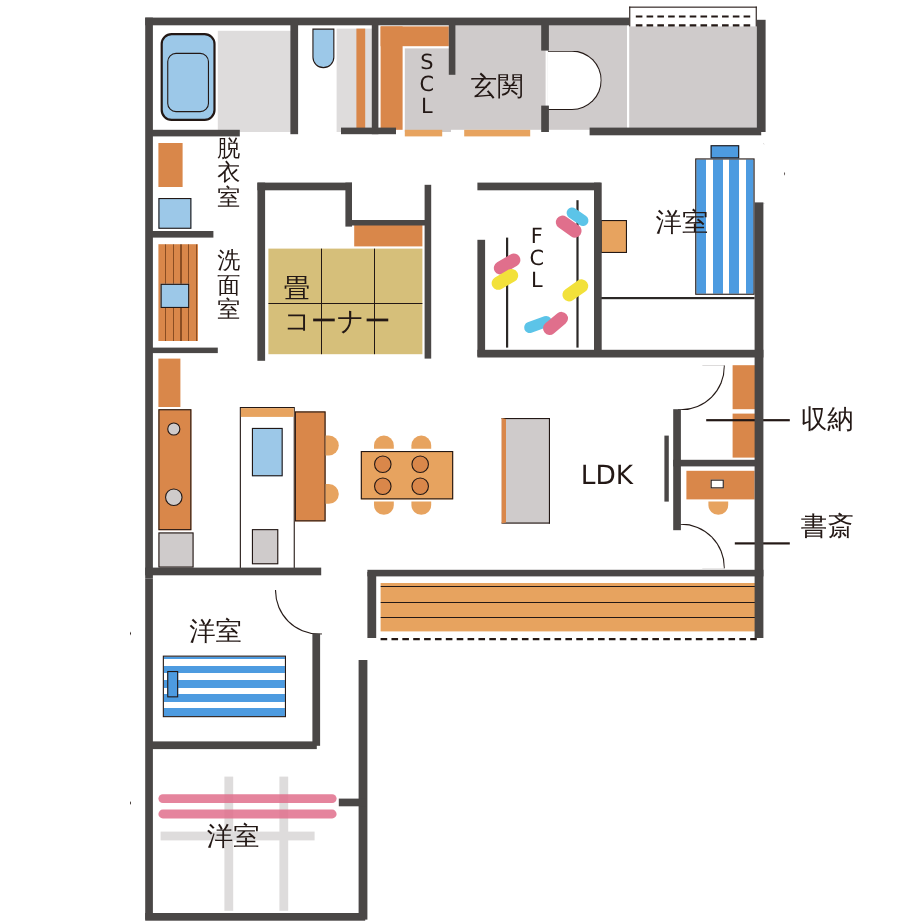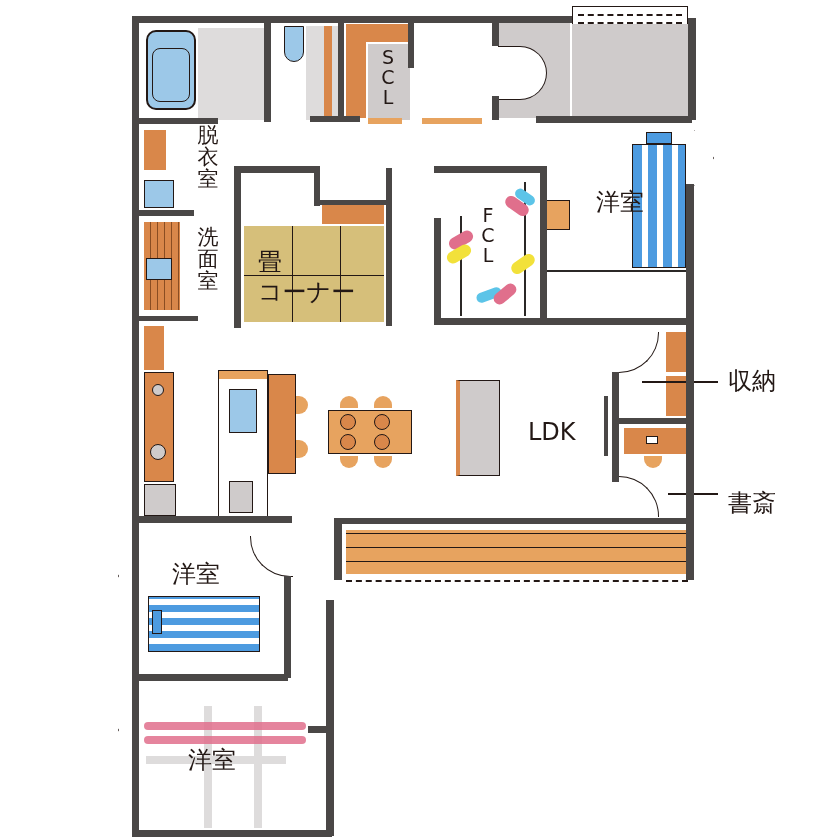--- a/index.html
+++ b/index.html
@@ -44,20 +44,23 @@
     <div class="abs wood" style="left:2px;top:2px;width:62px;height:18px;"></div>
     <div class="abs floor-gray" style="left:24px;top:22px;width:42px;height:76px;"></div>
     <div class="vlabel" style="left:32px;top:26px;font-size:19px;">
       <div>S</div>
       <div>C</div>
       <div>L</div>
     </div>
   </div>
   <div class="abs wood-light" style="left:368px;top:118px;width:34px;height:6px;"></div>
 
+  <div class="abs floor-gray" style="left:410px;top:22px;width:86px;height:96px;">
+    <div class="label" style="left:18px;top:44px;">玄関</div>
+  </div>
   <div class="abs wood-light" style="left:422px;top:118px;width:60px;height:6px;"></div>
 
   <div class="abs floor-gray" style="left:498px;top:22px;width:72px;height:96px;"></div>
   <div class="door-arc" style="left:498px;top:46px;width:48px;height:52px;border-radius:0 48px 48px 0;border-left:none;"></div>
 
   <div class="abs floor-gray" style="left:572px;top:22px;width:116px;height:96px;"></div>
   <div class="abs" style="left:572px;top:6px;width:116px;height:18px;border:1.5px solid #231815;border-bottom:none;background:#ffffff;"></div>
   <div class="dash" style="left:578px;top:14px;width:104px;"></div>
   <div class="dash" style="left:578px;top:22px;width:104px;"></div>
 
@@ -144,21 +147,21 @@
   <div class="abs wood" style="left:666px;top:376px;width:22px;height:40px;"></div>
   <div class="abs wood" style="left:624px;top:428px;width:62px;height:26px;"></div>
   <div class="abs" style="left:646px;top:436px;width:12px;height:8px;border:1.5px solid #231815;background:#ffffff;"></div>
   <div class="abs wood-light" style="left:644px;top:456px;width:18px;height:12px;border-radius:0 0 10px 10px;"></div>
   <div class="door-arc" style="left:616px;top:332px;width:42px;height:40px;border-radius:0 0 40px 0;border-top:none;border-left:none;"></div>
   <div class="door-arc" style="left:616px;top:476px;width:42px;height:40px;border-radius:0 40px 0 0;border-bottom:none;border-left:none;"></div>
 
   <div class="callout-line" style="left:642px;top:381px;width:76px;"></div>
   <div class="label" style="left:728px;top:369px;">収納</div>
   <div class="callout-line" style="left:668px;top:493px;width:50px;"></div>
-  <div class="label" style="left:728px;top:491px;">書斎</div>
+  <div class="label" style="left:728px;top:466px;">書斎</div>
 
   <div class="abs" style="left:346px;top:530px;width:342px;height:44px;
     background:repeating-linear-gradient(0deg,#e7a35f 0 12px,#231815 12px 13px,#e7a35f 13px 14px);"></div>
   <div class="dash" style="left:346px;top:580px;width:342px;"></div>
 
   <div class="abs" style="left:140px;top:528px;width:150px;height:148px;">
     <div class="label" style="left:32px;top:34px;">洋室</div>
     <div class="abs bed-stripes-h" style="left:8px;top:68px;width:112px;height:56px;border:1.5px solid #231815;"></div>
     <div class="abs" style="left:12px;top:82px;width:10px;height:24px;background:#4d9be0;border:1.5px solid #231815;"></div>
   </div>

